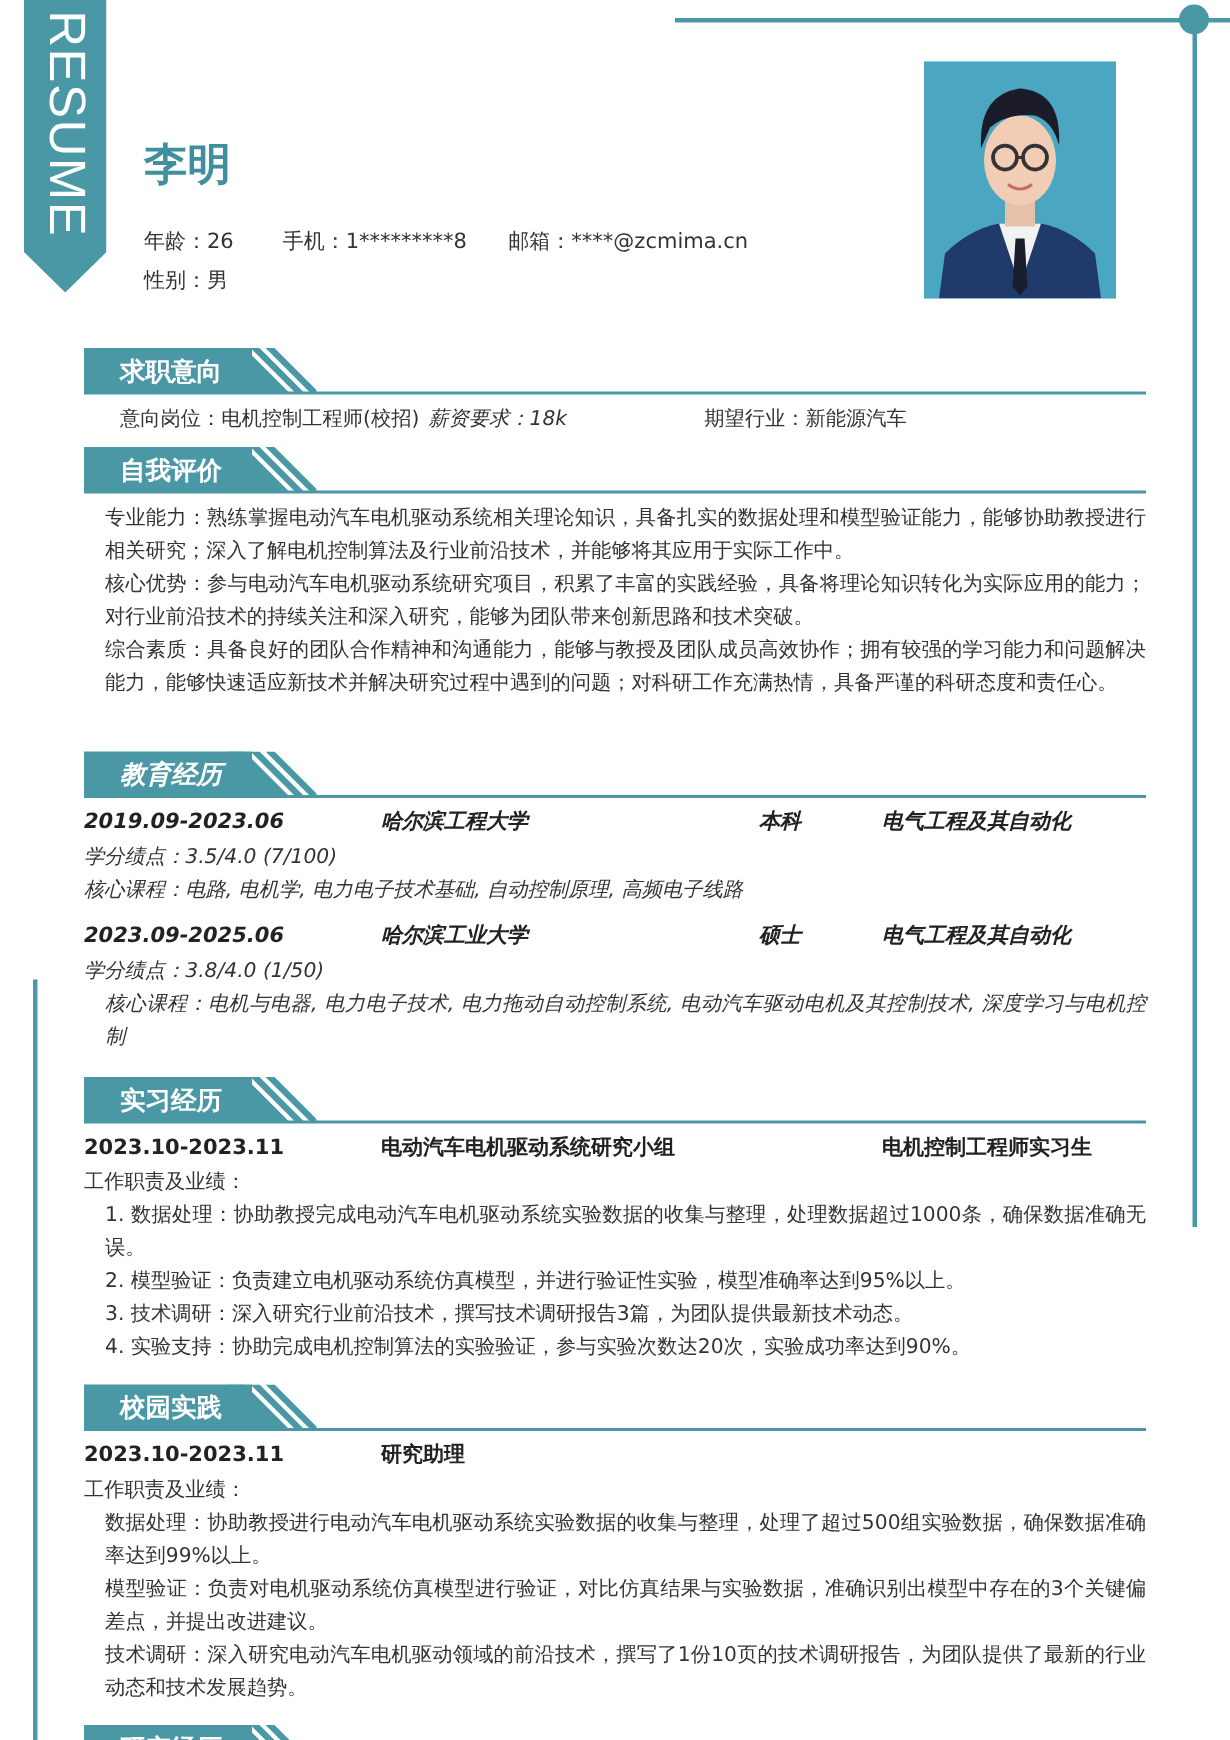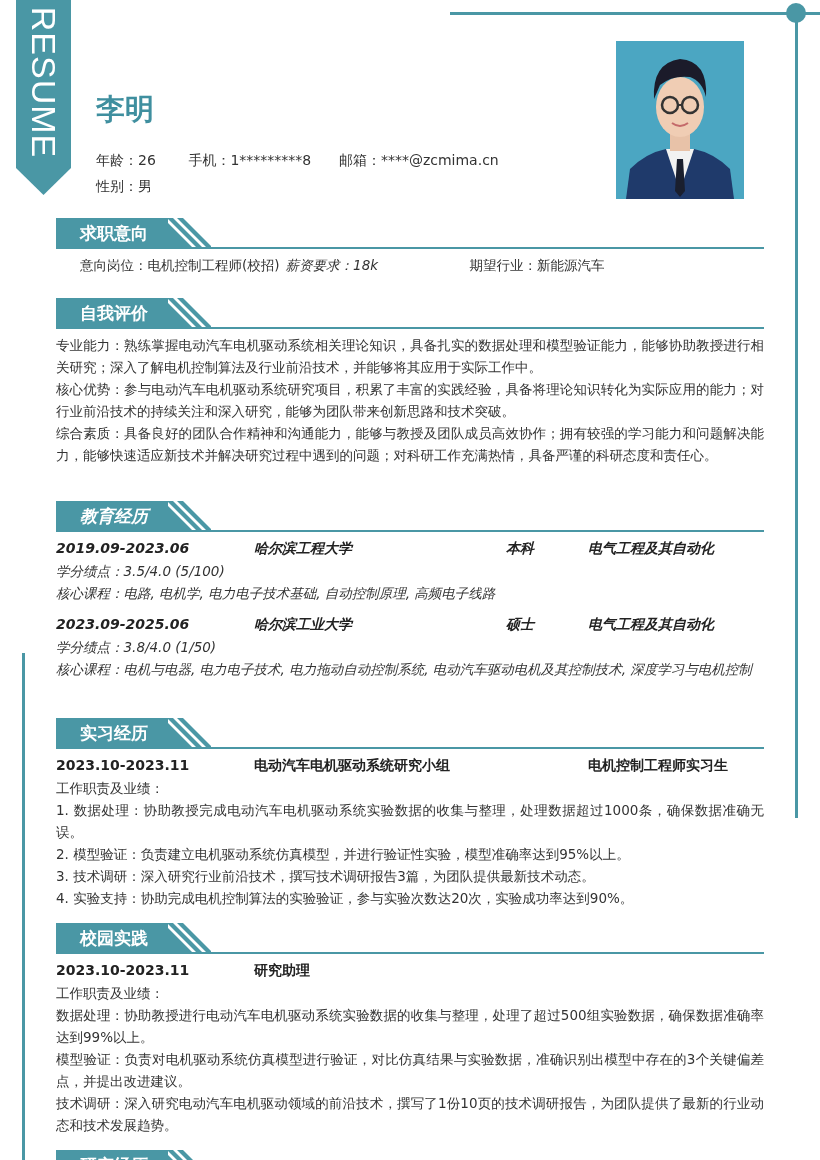--- a/index.html
+++ b/index.html
@@ -20,21 +20,21 @@
 
   .section { position:absolute; left:56px; width:708px; }
   .sec-head { position:relative; height:30px; }
   .sec-head .bar { position:absolute; left:0; top:0; width:112px; height:30px; background:#4a97a5; }
   .sec-head .title { position:absolute; left:24px; top:4px; font-size:17px; font-weight:bold; color:#fff; }
   .sec-head svg { position:absolute; left:95px; top:0; }
   .sec-head .baseline { position:absolute; left:0; top:29px; width:708px; height:1.5px; background:#4a97a5; }
   .body { font-size:13.5px; line-height:22px; color:#333; margin-top:6px; }
   .row { display:flex; font-weight:bold; font-size:14px; line-height:23px; color:#222; }
   .c1 { width:198px; } .c2 { width:198px; } .c3 { width:136px;text-align:center; } .c4 { flex:1; }
-  .para { text-align:justify; }
+  .para { text-align:justify;margin-left:14px; }
 </style>
 </head>
 <body>
 
 <div class="top-line"></div>
 <div class="right-vline"></div>
 <div class="top-dot"></div>
 <div class="left-vline"></div>
 
 <svg class="ribbon" viewBox="0 0 55 195" width="55" height="195">
@@ -63,21 +63,21 @@
     <rect x="54" y="88" width="20" height="22" fill="#e8c2a8"></rect>
     <ellipse cx="64" cy="66" rx="24" ry="30" fill="#f0cdb4"></ellipse>
     <path d="M38 58 Q36 22 64 18 Q92 20 90 56 Q86 40 74 36 Q56 34 44 44 Z" fill="#1b1b2a"></path>
     <circle cx="54" cy="64" r="8" fill="none" stroke="#333" stroke-width="2.5"></circle>
     <circle cx="74" cy="64" r="8" fill="none" stroke="#333" stroke-width="2.5"></circle>
     <line x1="62" y1="64" x2="66" y2="64" stroke="#333" stroke-width="2"></line>
     <path d="M56 82 Q64 88 72 82" fill="none" stroke="#c46a6a" stroke-width="2"></path>
   </svg>
 </div>
 
-<div class="section" style="top:218px;">
+<div class="section" style="top:232px;">
   <div class="sec-head">
     <div class="bar"></div>
     <svg width="60" height="30" viewBox="0 0 60 30">
       <polygon points="0,0 12,0 42,30 0,30" fill="#4a97a5"></polygon>
       <polygon points="16,0 22,0 52,30 46,30" fill="#4a97a5"></polygon>
       <polygon points="26,0 32,0 62,30 56,30" fill="#4a97a5"></polygon>
     </svg>
     <span class="title">求职意向</span>
     <div class="baseline"></div>
   </div>
@@ -117,21 +117,21 @@
     <span class="title">教育经历</span>
     <div class="baseline"></div>
   </div>
   <div class="body">
     <div class="row">
       <span class="c1">2019.09-2023.06</span>
       <span class="c2">哈尔滨工程大学</span>
       <span class="c3">本科</span>
       <span class="c4">电气工程及其自动化</span>
     </div>
-    <div>学分绩点：3.5/4.0 (5/100)</div>
+    <div>学分绩点：3.5/4.0 (7/100)</div>
     <div>核心课程：电路, 电机学, 电力电子技术基础, 自动控制原理, 高频电子线路</div>
     <div class="row" style="margin-top:9px;">
       <span class="c1">2023.09-2025.06</span>
       <span class="c2">哈尔滨工业大学</span>
       <span class="c3">硕士</span>
       <span class="c4">电气工程及其自动化</span>
     </div>
     <div>学分绩点：3.8/4.0 (1/50)</div>
     <div class="para">核心课程：电机与电器, 电力电子技术, 电力拖动自动控制系统, 电动汽车驱动电机及其控制技术, 深度学习与电机控制</div>
   </div>

